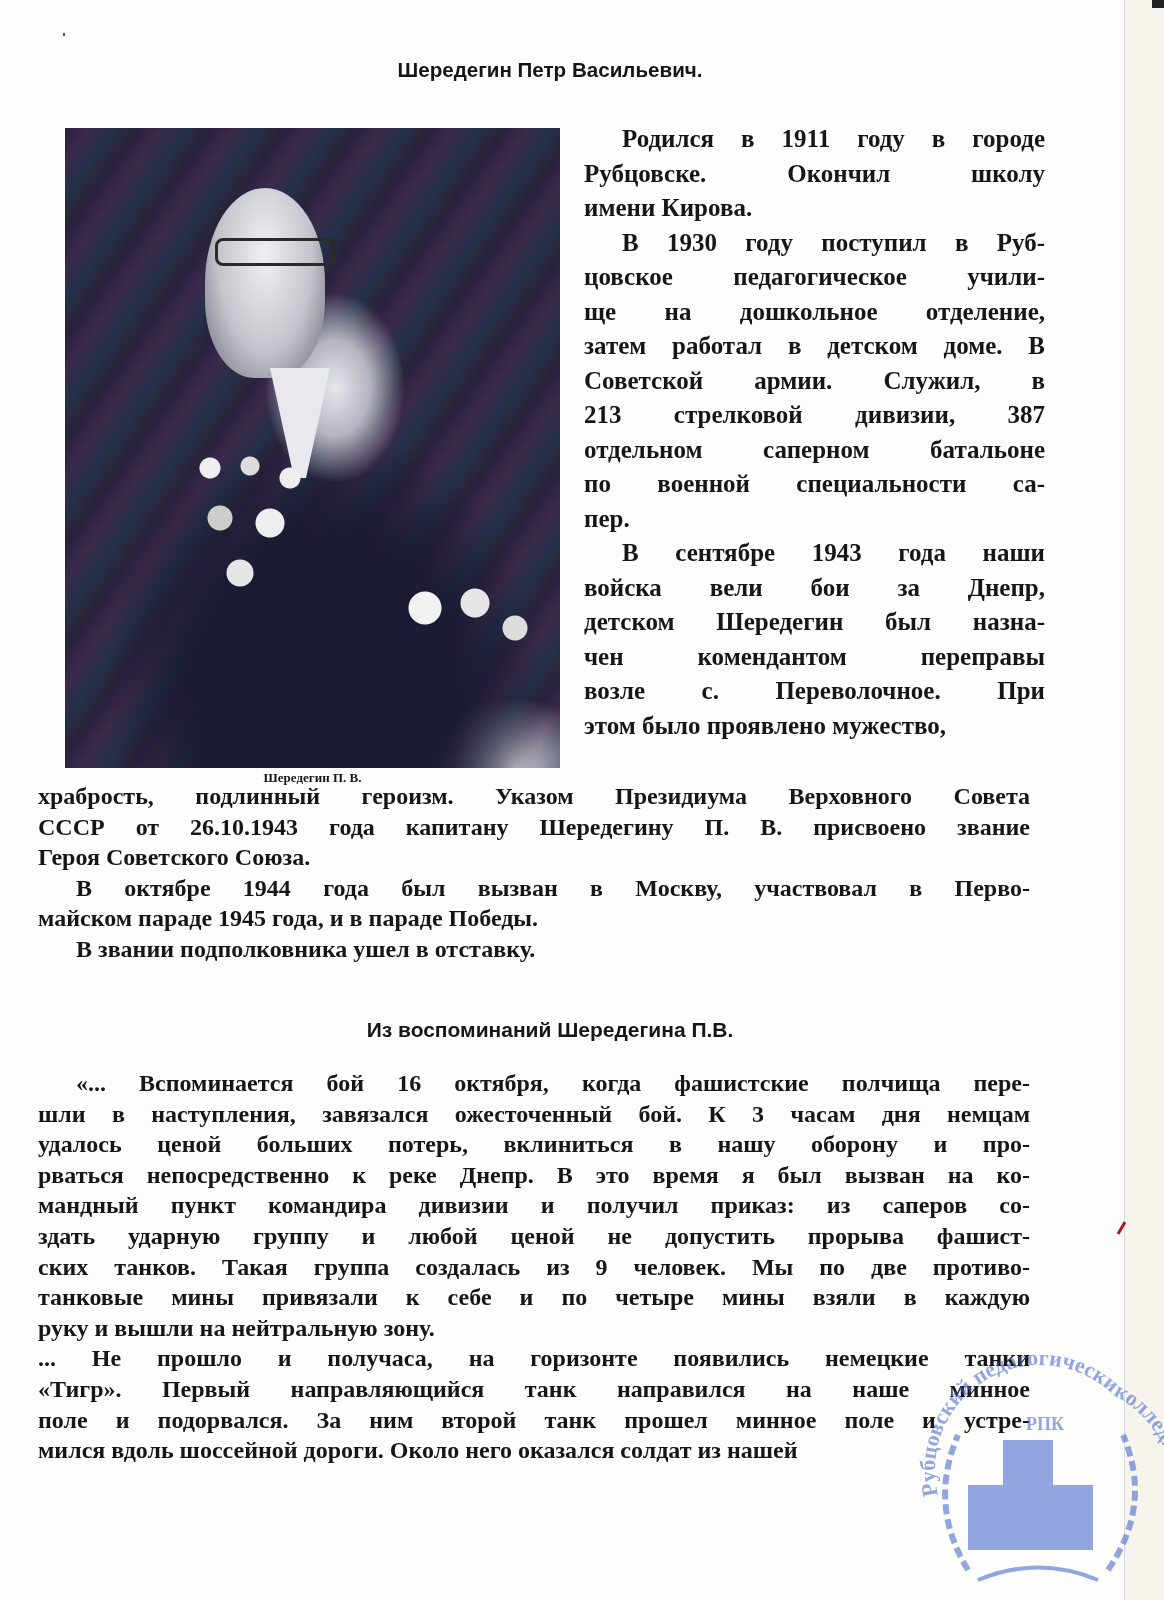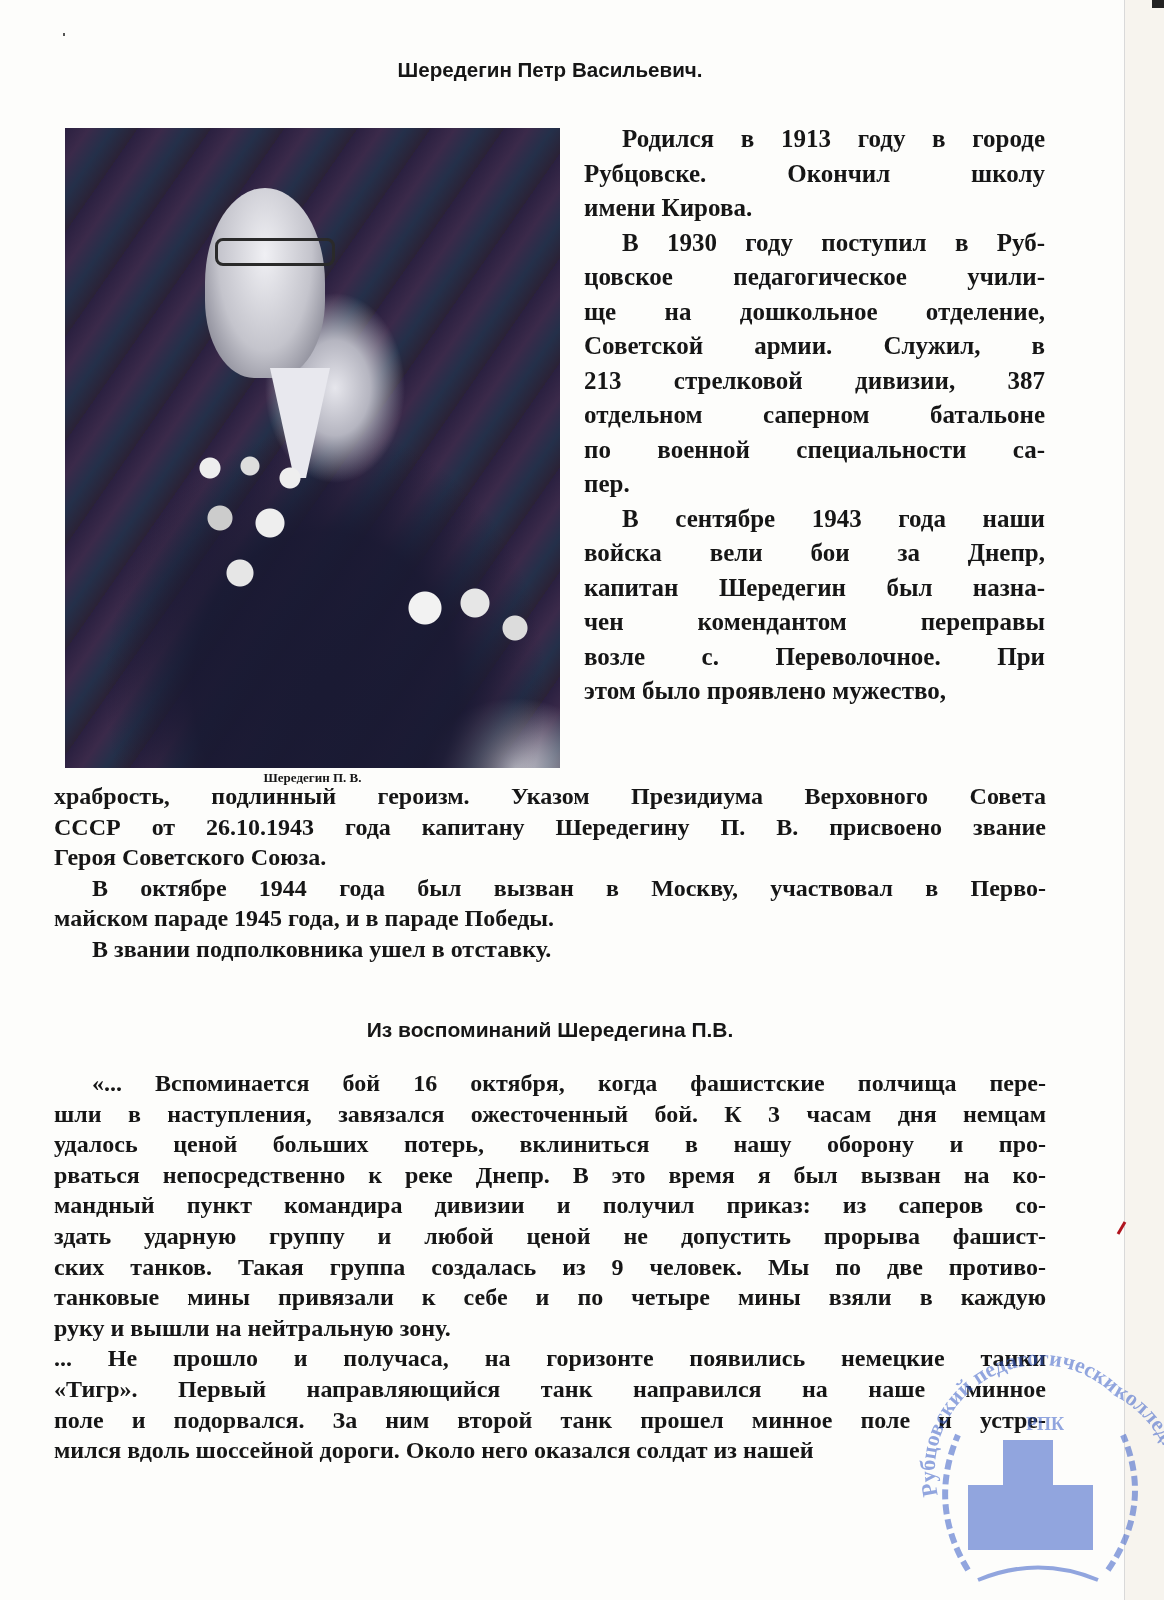--- a/index.html
+++ b/index.html
@@ -65,21 +65,21 @@
     font-family: Liberation Serif, serif; font-weight: bold; font-size: 13px;
   }
   .rcol {
     position: absolute; left: 584px; top: 122px; width: 461px;
     font-weight: bold; font-size: 25px; line-height: 34.5px;
   }
   .rcol p, .full p { margin: 0; text-align: justify; text-align-last: justify; }
   .rcol p.last, .full p.last { text-align-last: left; }
   .ind { text-indent: 38px; }
   .full {
-    position: absolute; left: 54px; width: 992px;
+    position: absolute; left: 38px; width: 992px;
     font-weight: bold; font-size: 24px; line-height: 30.5px;
     transform-origin: left top;
   }
   .section-title {
     position: absolute; left: 0; top: 1018px; width: 1100px; text-align: center;
     font-family: "Liberation Sans", sans-serif; font-weight: bold; font-size: 21px;
   }
   .stamp {
     position: absolute; left: 908px; top: 1345px; width: 262px; height: 262px;
     opacity: 0.55; pointer-events: none;
@@ -98,34 +98,35 @@
 <div class="photo">
   <div class="face"></div>
   <div class="glasses"></div>
   <div class="collar"></div>
   <div class="medals"></div>
   <div class="flowers"></div>
 </div>
 <div class="caption">Шередегин П. В.</div>
 
 <div class="rcol" id="rcol">
-    <p class="ind">Родился в 1913 году в городе</p>
+    <p class="ind">Родился в 1911 году в городе</p>
     <p>Рубцовске. Окончил школу</p>
     <p class="last">имени Кирова.</p>
     <p class="ind">В 1930 году поступил в Руб-</p>
     <p>цовское педагогическое учили-</p>
     <p>ще на дошкольное отделение,</p>
+    <p>затем работал в детском доме. В</p>
     <p>Советской армии. Служил, в</p>
     <p>213 стрелковой дивизии, 387</p>
     <p>отдельном саперном батальоне</p>
     <p>по военной специальности са-</p>
     <p class="last">пер.</p>
     <p class="ind">В сентябре 1943 года наши</p>
     <p>войска вели бои за Днепр,</p>
-    <p>капитан Шередегин был назна-</p>
+    <p>детском Шередегин был назна-</p>
     <p>чен комендантом переправы</p>
     <p>возле с. Переволочное. При</p>
     <p class="last">этом было проявлено мужество,</p>
   </div>
 <div class="full" id="fullbio" style="top:781px">
     <p>храбрость, подлинный героизм. Указом Президиума Верховного Совета</p>
     <p>СССР от 26.10.1943 года капитану Шередегину П. В. присвоено звание</p>
     <p class="last">Героя Советского Союза.</p>
     <p class="ind">В октябре 1944 года был вызван в Москву, участвовал в Перво-</p>
     <p class="last">майском параде 1945 года, и в параде Победы.</p>

